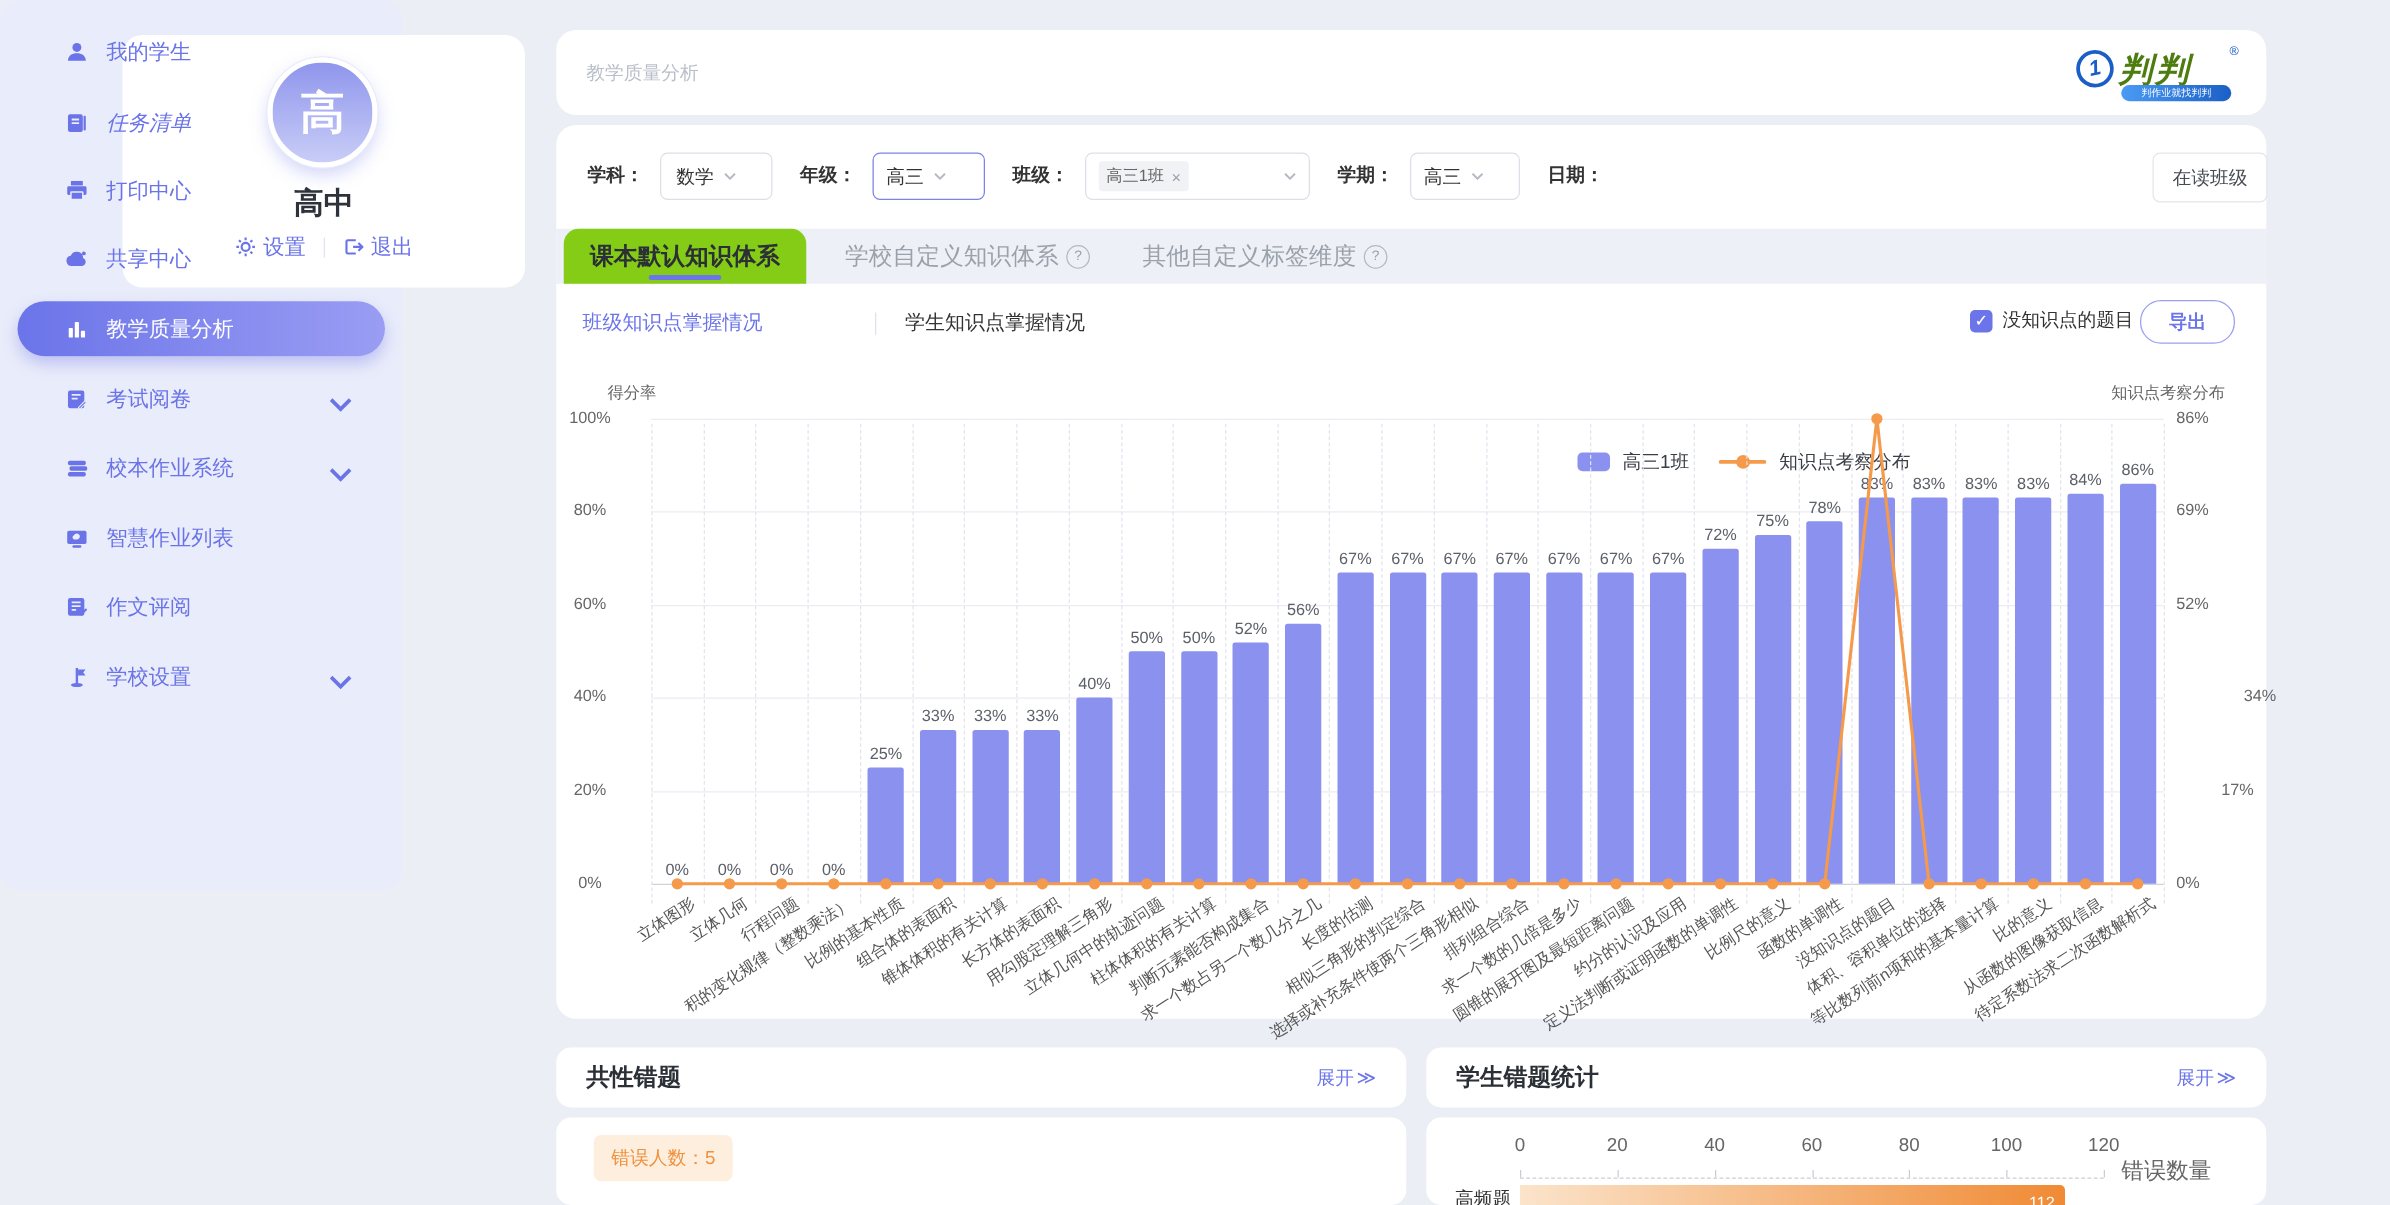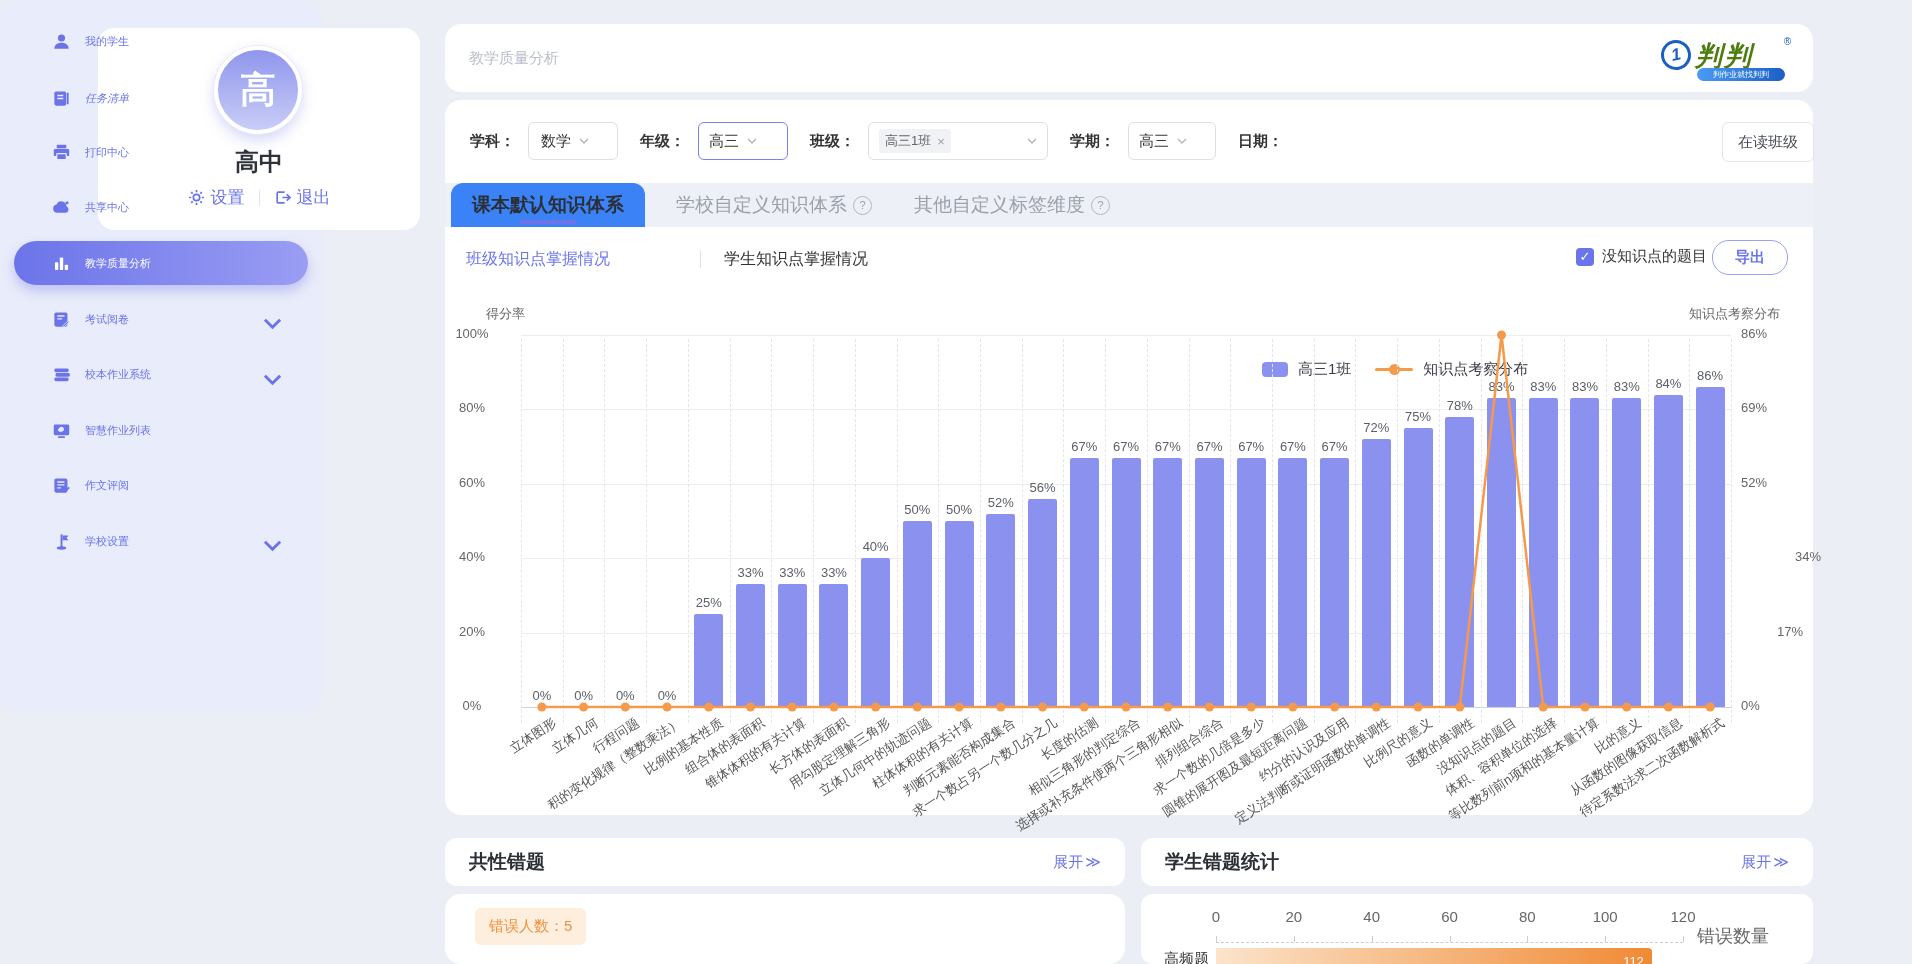--- a/index.html
+++ b/index.html
@@ -12,21 +12,21 @@
     background:linear-gradient(180deg,#8f96ec 0%,#c9cdf7 100%);border:4px solid #fff;
     box-shadow:0 0 0 1px #e8eaf8,0 6px 14px rgba(130,138,235,.35);
     display:flex;align-items:center;justify-content:center;color:#fff;font-size:36px;font-weight:bold;box-sizing:border-box;}
   #profile-name{position:absolute;left:0;top:118px;width:100%;text-align:center;font-size:24px;font-weight:bold;color:#2e323a;}
   #profile-actions{position:absolute;left:0;top:158px;width:100%;display:flex;justify-content:center;align-items:center;gap:14px;color:#6a73e8;font-size:17px;}
   .p-act{display:flex;align-items:center;gap:6px;cursor:pointer;}
   .p-div{width:1px;height:16px;background:#dfe2ef;}
   
   #nav-card{left:98px;top:252px;width:322px;height:712px;background:#e9ecfa;border-radius:16px;overflow:hidden;}
   .nav-item{position:absolute;left:14px;width:294px;height:44px;display:flex;align-items:center;gap:14px;
-    padding-left:38px;box-sizing:border-box;color:#6a73e8;font-size:11px;cursor:pointer;border-radius:22px;}
+    padding-left:38px;box-sizing:border-box;color:#6a73e8;font-size:17px;cursor:pointer;border-radius:22px;}
   .nav-item.active{background:linear-gradient(90deg,#6b74e9,#9a9df3);color:#fff;box-shadow:0 6px 12px rgba(107,116,233,.35);}
   .nav-item svg{width:19px;height:19px;flex:0 0 19px;}
   .nav-chev{position:absolute;right:26px;top:17px;}
   
   #header-card{left:445px;top:24px;width:1368px;height:68px;}
   #header-placeholder{position:absolute;left:24px;top:25px;font-size:15px;color:#b9bec8;}
   #logo{position:absolute;right:22px;top:10px;width:130px;height:50px;}
   #logo-circle{position:absolute;left:0;top:6px;width:30px;height:30px;border:3px solid #1b5fc6;border-radius:50%;
     box-sizing:border-box;display:flex;align-items:center;justify-content:center;color:#1b5fc6;font-weight:bold;font-style:italic;font-size:17px;transform:rotate(-12deg);}
   #logo-text{position:absolute;left:34px;top:4px;font-size:27px;font-weight:900;font-style:italic;color:#4d7c0f;letter-spacing:2px;}
@@ -40,21 +40,21 @@
     display:flex;align-items:center;padding:0 10px;font-size:15px;color:#333;gap:8px;}
   .flt-box.focused{border-color:#7b83ea;}
   .chev{width:10px;height:10px;}
   .tag{background:#f1f2f5;border-radius:3px;padding:3px 6px;font-size:13px;color:#666;display:flex;gap:6px;align-items:center;}
   .tag .x{color:#9aa0ab;cursor:pointer;font-size:13px;}
   #btn-enrolled{position:absolute;left:1722px;top:122px;width:90px;height:38px;background:#fff;border:1px solid #e2e5ea;border-radius:6px;
     font-size:15px;color:#464b53;display:flex;align-items:center;justify-content:center;cursor:pointer;}
   
   #tab-strip{position:absolute;left:445px;top:183px;width:1368px;height:44px;background:#edf0f7;}
   .tab{position:absolute;top:0;height:44px;display:flex;align-items:center;gap:6px;font-size:19px;color:#9ba1ab;cursor:pointer;}
-  .tab.active{background:#3b82f6;border-radius:12px 12px 0 0;color:#2b2f36;font-weight:bold;justify-content:center;}
+  .tab.active{background:#84cc16;border-radius:12px 12px 0 0;color:#2b2f36;font-weight:bold;justify-content:center;}
   .tab .underline{position:absolute;left:50%;bottom:3px;width:58px;height:4px;margin-left:-29px;border-radius:2px;background:#6b74e9;}
   .qmark{width:17px;height:17px;border:1px solid #b3b8c2;border-radius:50%;font-size:11px;color:#9ba1ab;display:flex;align-items:center;justify-content:center;font-weight:normal;}
   
   .subtab{position:absolute;top:244px;height:30px;line-height:30px;font-size:16px;cursor:pointer;}
   #subtab-divider{position:absolute;left:700px;top:250px;width:1px;height:18px;background:#dfe2ea;}
   #chk-row{position:absolute;left:1576px;top:247px;display:flex;align-items:center;gap:8px;}
   #chk-box{width:18px;height:18px;background:#6b74e9;border-radius:4px;color:#fff;font-size:13px;line-height:18px;text-align:center;cursor:pointer;}
   #chk-label{font-size:15px;color:#333;}
   #btn-export{position:absolute;left:1712px;top:240px;width:74px;height:33px;border:1px solid #9aa0f0;border-radius:17px;
     color:#6b74e9;font-size:15px;font-weight:bold;display:flex;align-items:center;justify-content:center;cursor:pointer;background:#fff;}
@@ -472,21 +472,21 @@
       <div class="xlabel" style="left: 1197.14px;">待定系数法求二次函数解析式</div>
     </div>
 
   <div class="panel-head" style="left:445px;top:838px;width:680px;">
     <span class="panel-title">共性错题</span>
     <span class="expand">
       <span>展开</span>
         <span>≫</span>
     </span>
   </div>
-  <div class="panel-body" style="left:445px;top:894px;width:680px;height:70px;border-radius:16px;">
+  <div class="panel-body" style="left:445px;top:894px;width:680px;height:70px;">
     <div id="badge-errors">错误人数：5</div>
   </div>
 
   <div class="panel-head" style="left:1141px;top:838px;width:672px;">
     <span class="panel-title">学生错题统计</span>
     <span class="expand">
       <span>展开</span>
         <span>≫</span>
     </span>
   </div>

